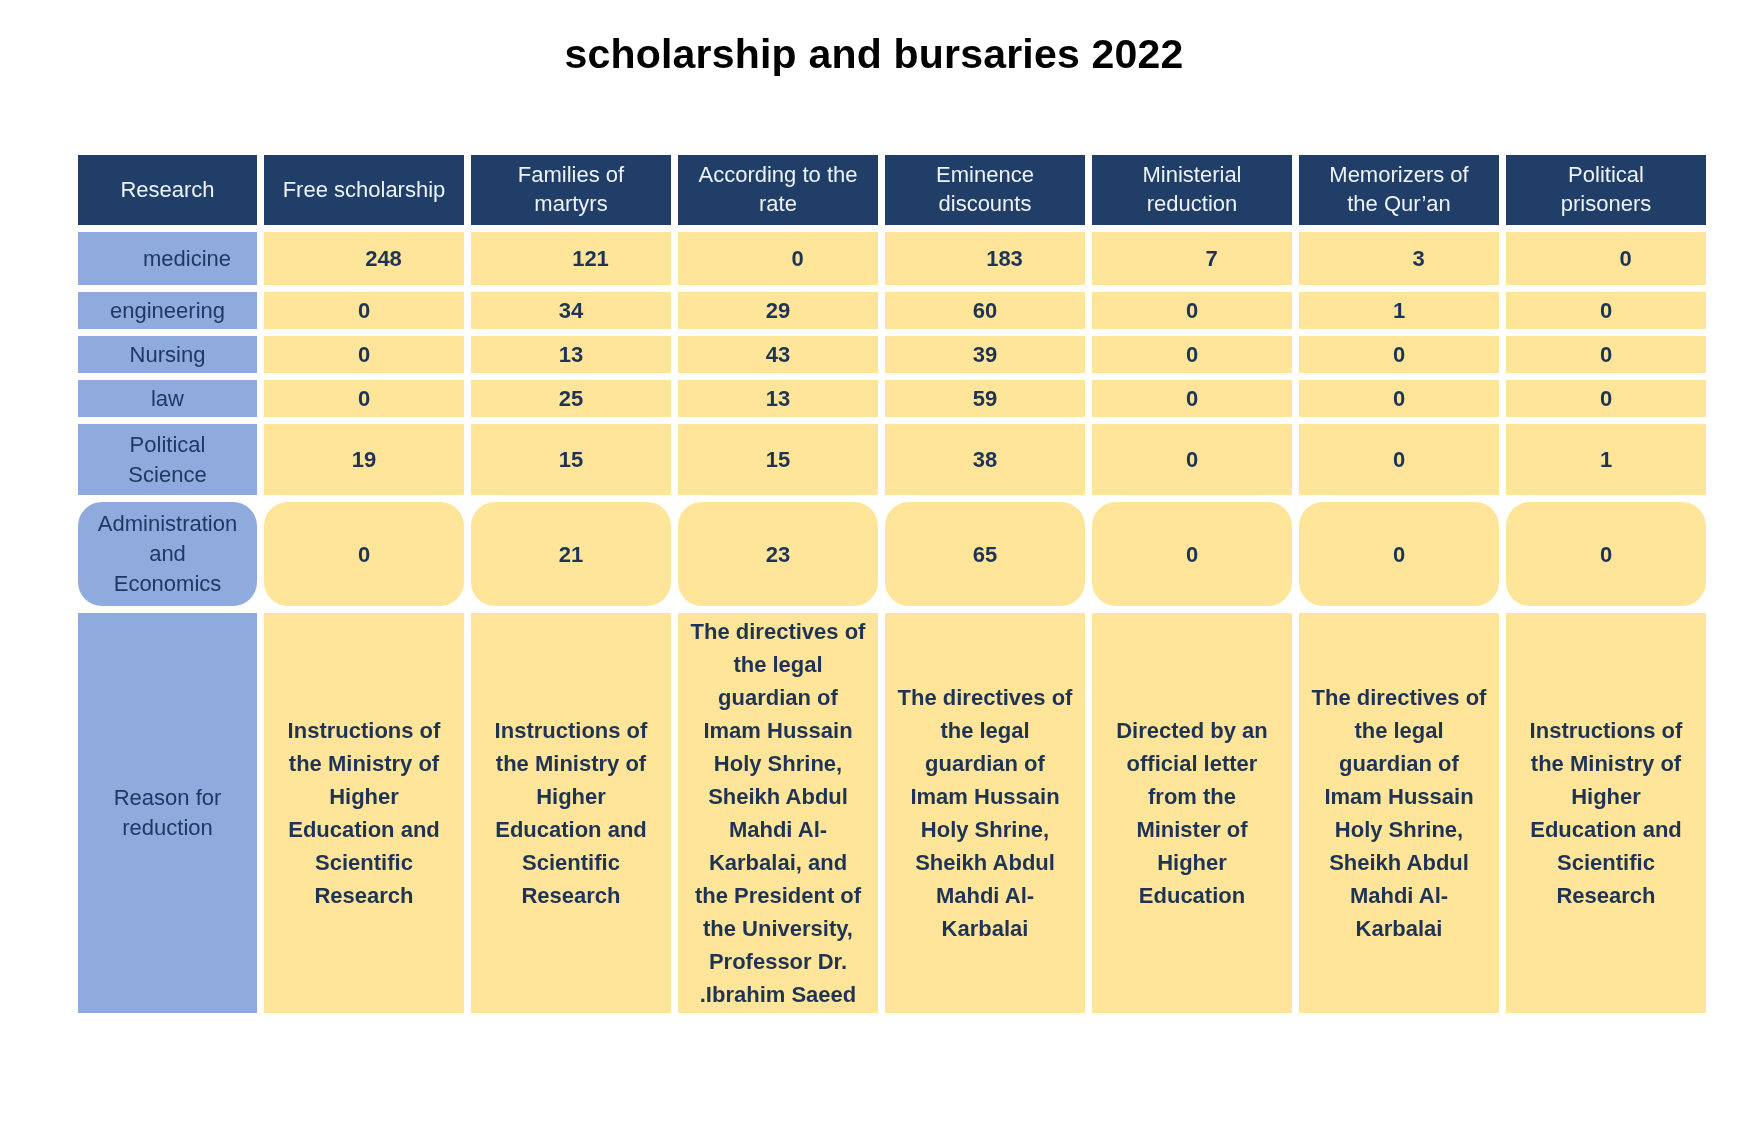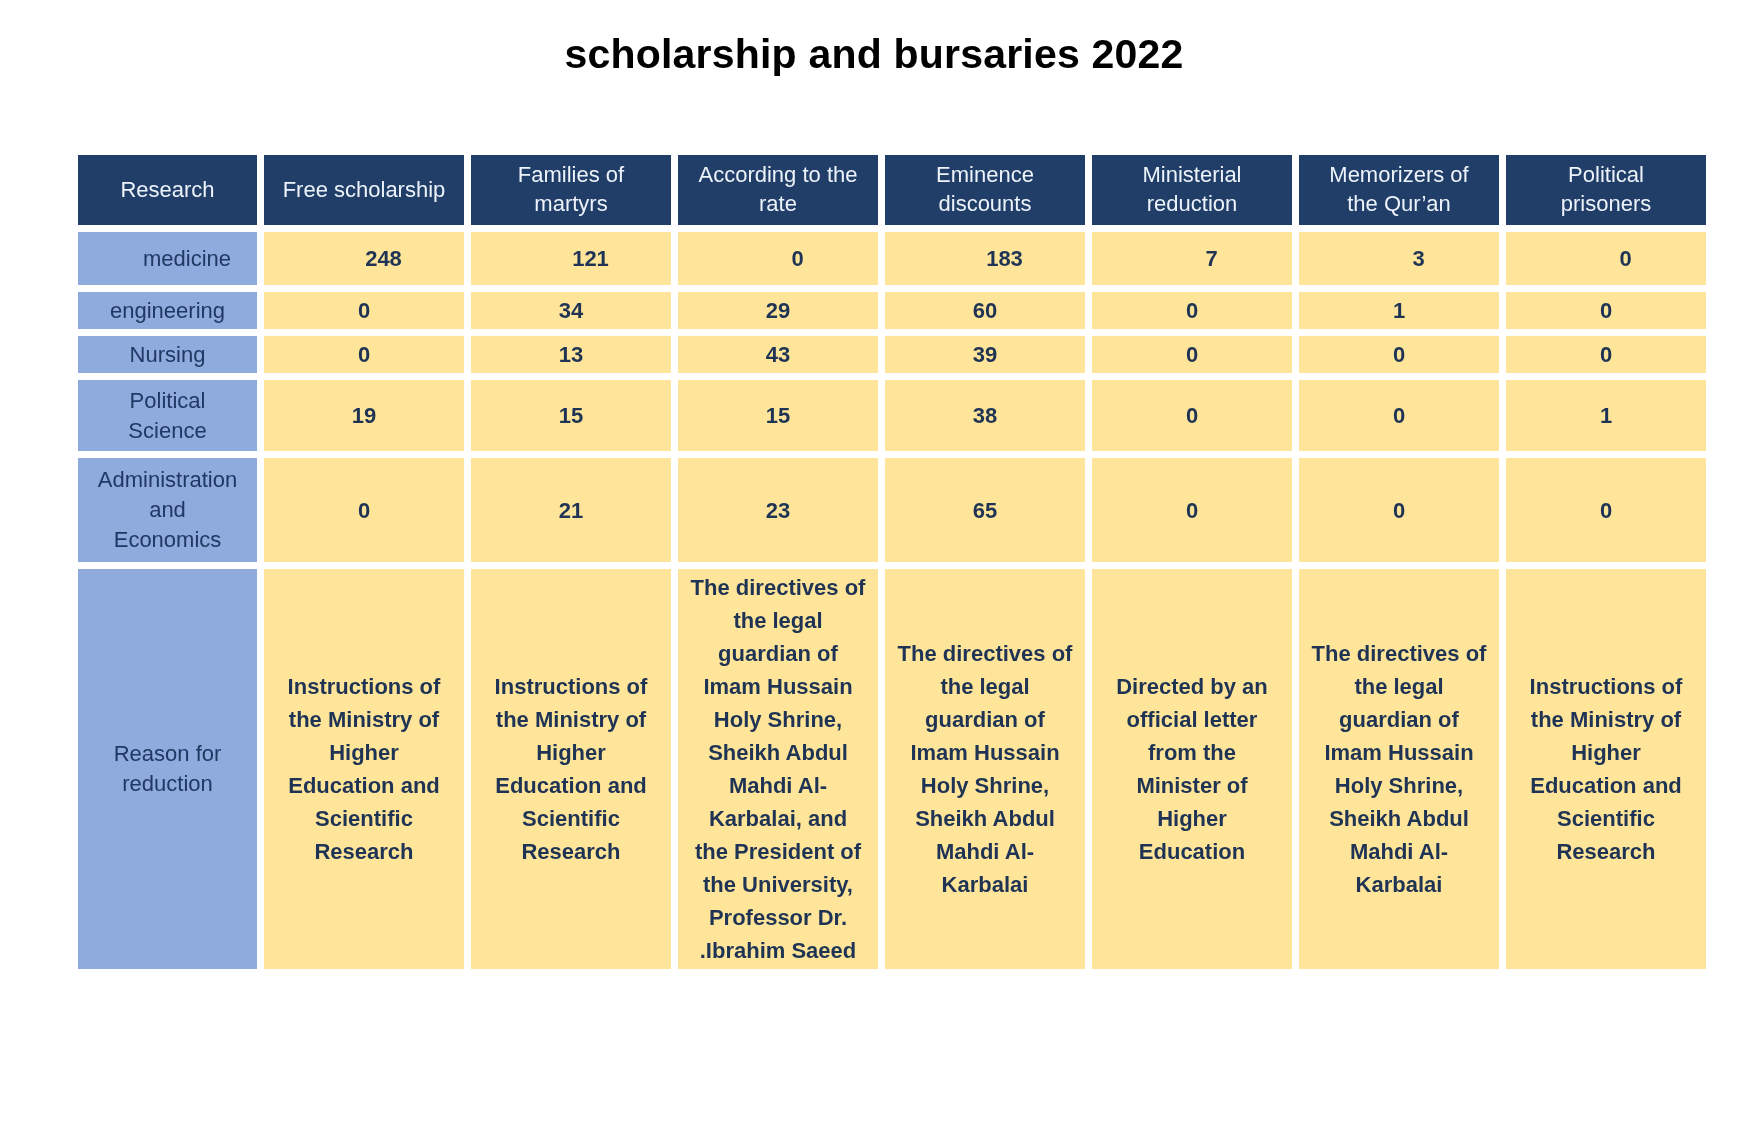--- a/index.html
+++ b/index.html
@@ -62,21 +62,21 @@
     font-size: 22px;
     line-height: 1.5;
     font-weight: bold;
   }
   tr.r-head .hd { height: 66px; }
   tr.r-med  td { height: 49px; padding-left: 44px; }
   tr.r-eng  td { height: 32px; margin-left: 20px; }
   tr.r-nur  td { height: 30px; }
   tr.r-law  td { height: 31px; }
   tr.r-pol  td { height: 67px; }
-  tr.r-adm  td { height: 100px; }
+  tr.r-adm  td { height: 100px; border-radius: 24px; }
   tr.r-rsn  td { height: 394px; }
 </style>
 </head>
 <body>
 
 <div class="page">
 
   <h1 class="title">scholarship and bursaries 2022</h1>
 
   <table class="tbl">
@@ -128,20 +128,30 @@
         <td class="val">0</td>
         <td class="val">1</td>
         <td class="val">0</td>
       </tr>
       <tr class="r-nur">
         <td class="lbl">Nursing</td>
         <td class="val">0</td>
         <td class="val">13</td>
         <td class="val">43</td>
         <td class="val">39</td>
+        <td class="val">0</td>
+        <td class="val">0</td>
+        <td class="val">0</td>
+      </tr>
+      <tr class="r-law">
+        <td class="lbl">law</td>
+        <td class="val">0</td>
+        <td class="val">25</td>
+        <td class="val">13</td>
+        <td class="val">59</td>
         <td class="val">0</td>
         <td class="val">0</td>
         <td class="val">0</td>
       </tr>
       <tr class="r-pol">
         <td class="lbl">Political
 Science</td>
         <td class="val">19</td>
         <td class="val">15</td>
         <td class="val">15</td>

